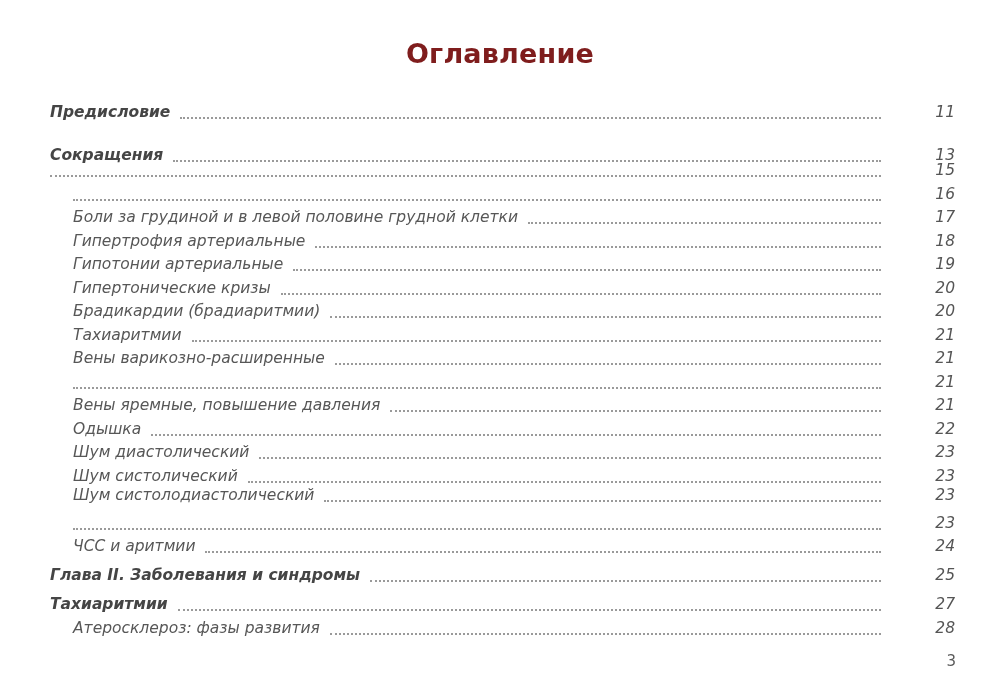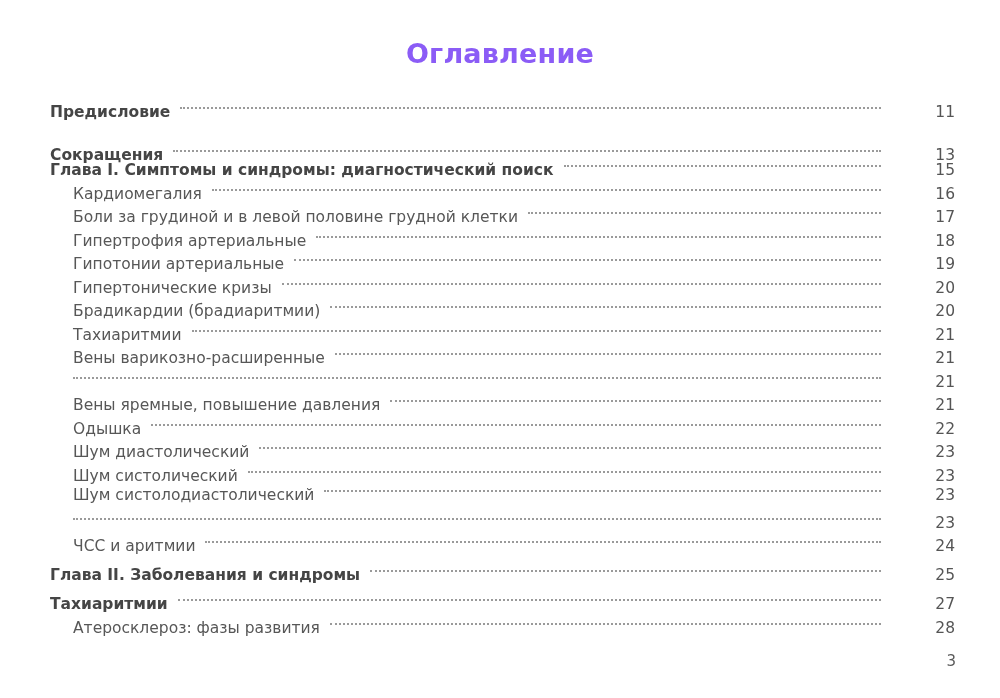--- a/index.html
+++ b/index.html
@@ -16,39 +16,40 @@
     color: #4a4a4a;
   }
   .page-title {
     position: absolute;
     left: 0;
     top: 38px;
     width: 1000px;
     text-align: center;
     font-size: 27px;
     font-weight: bold;
-    color: #8b5cf6;
+    color: #7f1d1d;
     letter-spacing: 0.2px;
   }
   .toc {
     position: absolute;
     left: 50px;
     top: 0;
     width: 905px;
   }
   .toc-row {
     position: absolute;
     left: 0;
     width: 905px;
     height: 22px;
     display: flex;
-    align-items: center;
+    align-items: flex-end;
     font-size: 15.5px;
     line-height: 22px;
     white-space: nowrap;
+    font-style: italic;
   }
   .toc-row.level-1 {
     font-weight: bold;
     color: #454545;
   }
   .toc-row.level-2 {
     padding-left: 23px;
     width: 882px;
     color: #575757;
     font-weight: normal;
@@ -94,26 +95,24 @@
     <span class="toc-label">Предисловие</span>
     <span class="toc-leader"></span>
     <span class="toc-page">11</span>
   </div>
   <div class="toc-row level-1" style="top:144px">
     <span class="toc-label">Сокращения</span>
     <span class="toc-leader"></span>
     <span class="toc-page">13</span>
   </div>
   <div class="toc-row level-1" style="top:159px">
-    <span class="toc-label">Глава I. Симптомы и синдромы: диагностический поиск</span>
     <span class="toc-leader"></span>
     <span class="toc-page">15</span>
   </div>
   <div class="toc-row level-2" style="top:182.5px">
-    <span class="toc-label">Кардиомегалия</span>
     <span class="toc-leader"></span>
     <span class="toc-page">16</span>
   </div>
   <div class="toc-row level-2" style="top:206px">
     <span class="toc-label">Боли за грудиной и в левой половине грудной клетки</span>
     <span class="toc-leader"></span>
     <span class="toc-page">17</span>
   </div>
   <div class="toc-row level-2" style="top:229.5px">
     <span class="toc-label">Гипертрофия артериальные</span>

